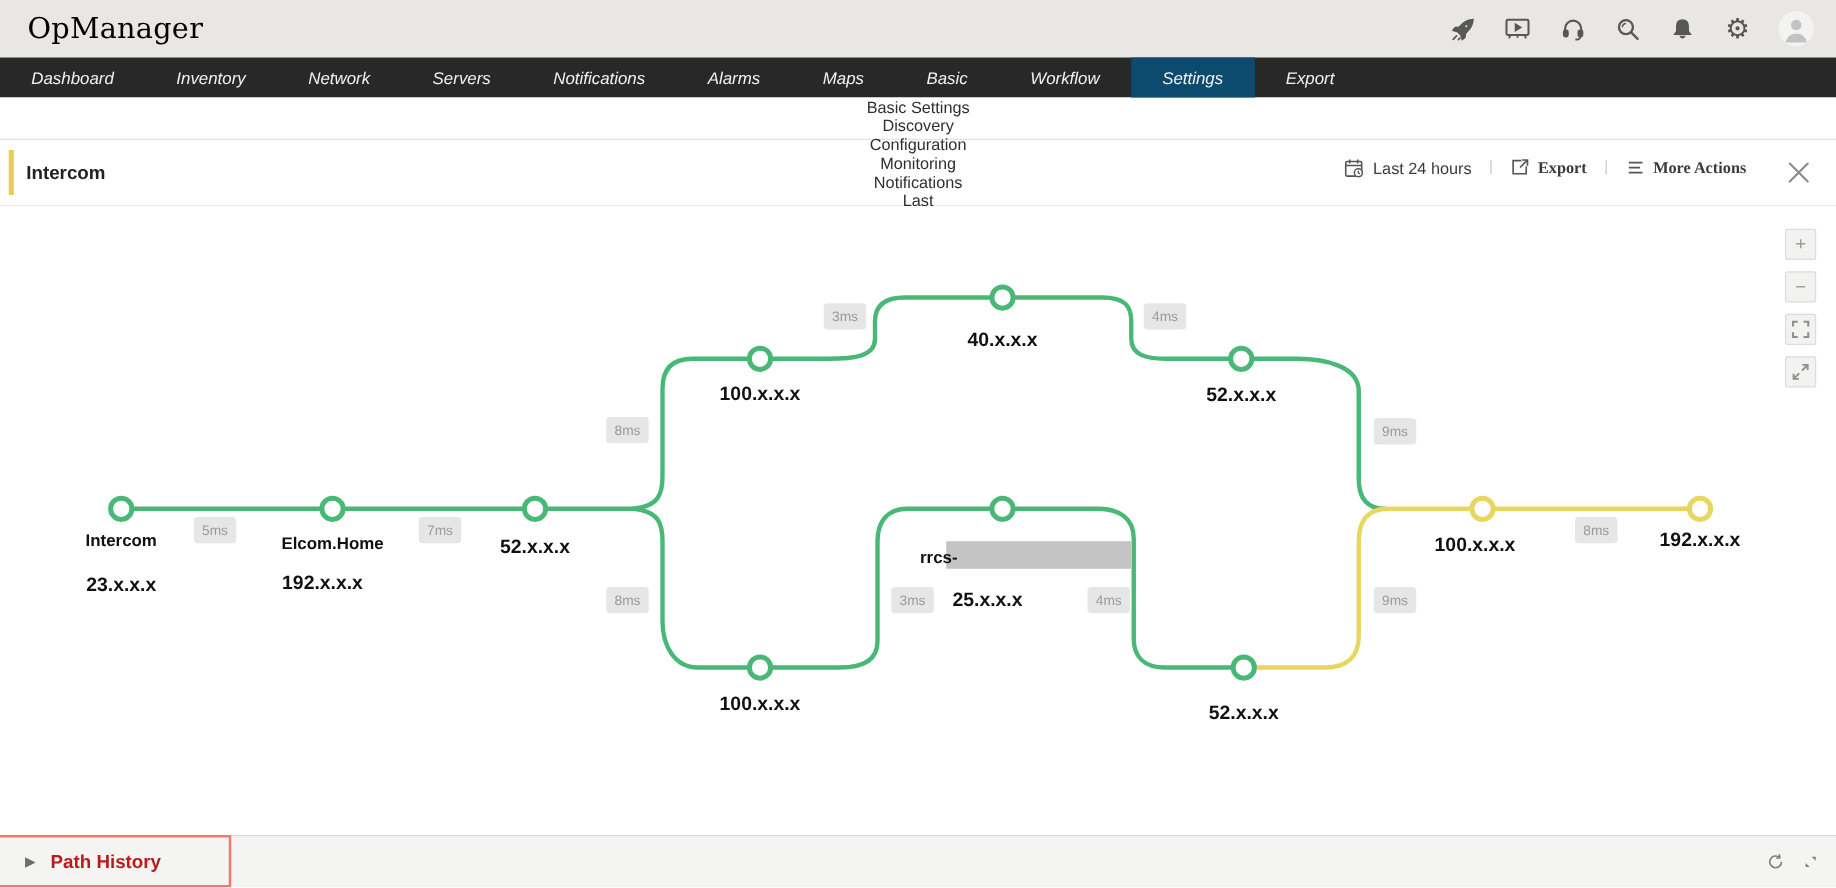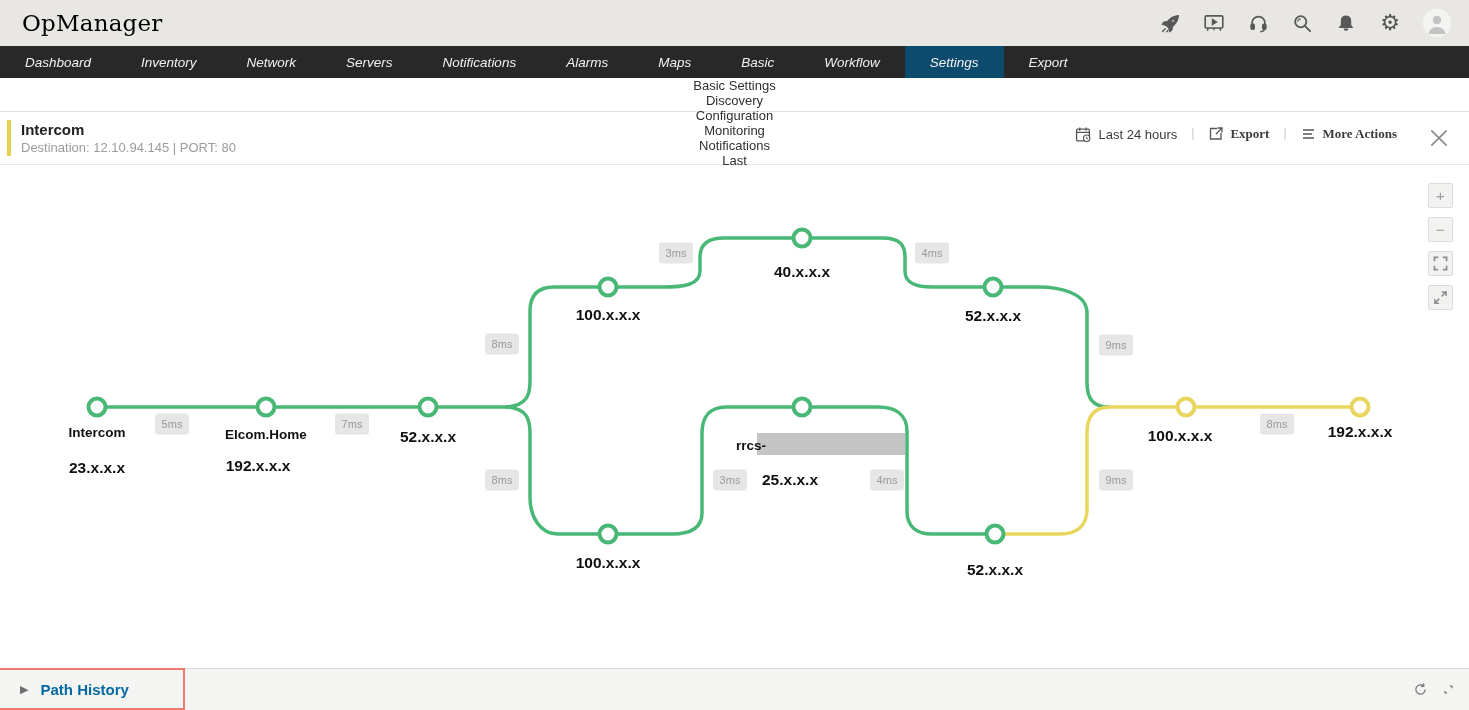--- a/index.html
+++ b/index.html
@@ -40,21 +40,21 @@
   .content { position:relative; height:503px; background:#fff; }
   #diagram { position:absolute; left:0; top:0; }
   .zoomctrl { position:absolute; right:16px; top:18px; display:flex; flex-direction:column; gap:9px; }
   .zbtn { width:25px; height:25px; background:#f2f2f1; border:1px solid #dcdcdc; border-radius:2px; display:flex; align-items:center; justify-content:center; color:#9a9a9a; font-size:15px; cursor:pointer; }
   .zbtn svg { stroke:#8e8e8e; }
 
   
   .footer { height:42px; background:#f4f4f2; border-top:1px solid #dadada; display:flex; align-items:center; justify-content:space-between; position:relative; }
   .ph-box { position:absolute; left:-2px; top:-1px; height:42px; width:187px; border:2px solid #ee7b72; display:flex; align-items:center; gap:12px; padding-left:20px; }
   .caret { color:#6e6e6e; font-size:11px; cursor:pointer; }
-  .ph-label { font-size:15px; font-weight:bold; color:#0369a1; cursor:pointer; }
+  .ph-label { font-size:15px; font-weight:bold; color:#b91c1c; cursor:pointer; }
   .footer-icons { position:absolute; right:14px; display:flex; align-items:center; gap:14px; }
   .ficon { display:inline-flex; cursor:pointer; }
 </style>
 </head>
 <body>
 
 <div class="topbar">
   <div class="logo">OpManager</div>
   <div class="topbar-icons">
     <span class="tico">
@@ -123,21 +123,20 @@
   <span class="subnav-item">Configuration</span>
   <span class="subnav-item">Monitoring</span>
   <span class="subnav-item">Notifications</span>
   <span class="subnav-item">Last</span>
 </div>
 
 <div class="pageheader">
   <div class="accent"></div>
   <div class="titles">
     <div class="title">Intercom</div>
-    <div class="subtitle">Destination: 12.10.94.145 | PORT: 80</div>
   </div>
   <div class="toolbar">
     <span class="tool">
       <svg width="17" height="17" viewBox="0 0 16 16" fill="none">
           <rect x="1.5" y="3" width="12" height="11" rx="1" stroke="#555" stroke-width="1.2"></rect>
           <path d="M1.5 6h12M4.5 1.5v3M10.5 1.5v3" stroke="#555" stroke-width="1.2"></path>
           <circle cx="11" cy="11.5" r="3" fill="#fff" stroke="#555" stroke-width="1.1"></circle>
           <path d="M11 10v1.6l1.1.7" stroke="#555" stroke-width="1"></path>
         </svg>
       <span>Last 24 hours</span>

